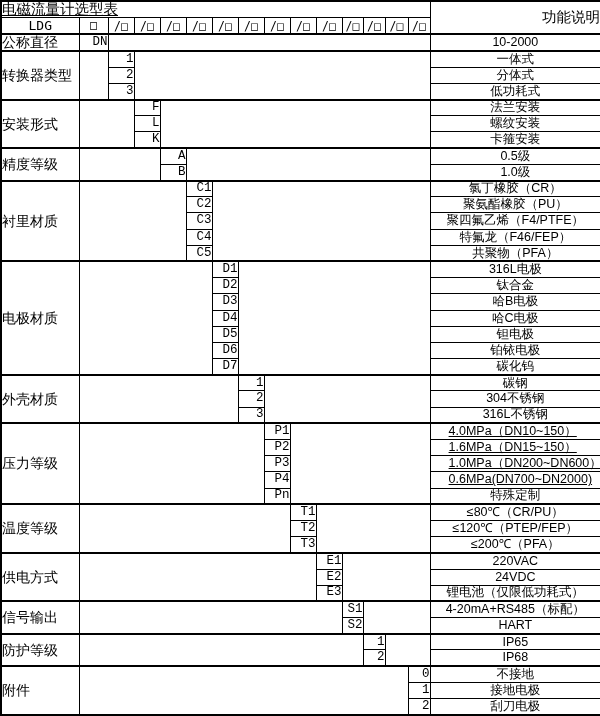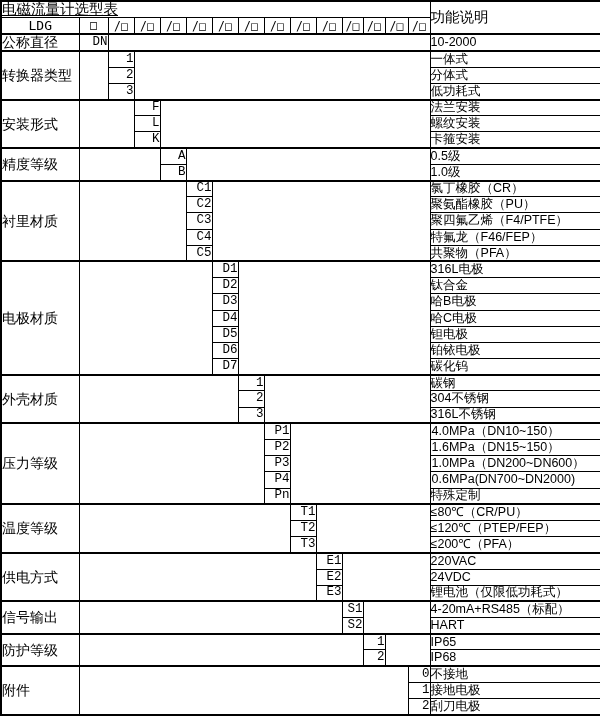--- a/index.html
+++ b/index.html
@@ -16,28 +16,28 @@
     border: 1px solid #000;
     padding: 0;
     overflow: hidden;
     white-space: nowrap;
     color: #000;
     height: 16px;
     line-height: 1.05;
     vertical-align: middle;
   }
   td.title   { font-size: 14.5px; text-decoration: underline; }
-  td.fhead   { text-align: left; font-size: 14.5px; margin-left: 24px; }
+  td.fhead   { text-align: right; font-size: 14.5px; margin-left: 24px; }
   td.ldg     { font-family: "DejaVu Sans Mono", monospace; font-size: 13px; padding-left: 11px; text-align: center; }
   td.box     { font-family: "DejaVu Sans Mono", monospace; font-size: 12px; text-align: center; }
   td.cbox    { font-family: "DejaVu Sans Mono", monospace; font-size: 11.5px; text-align: center; padding: 0 1px; }
   td.cat     { text-align: left; font-size: 14px; }
   td.code    { font-family: Liberation Mono, monospace; font-size: 12.5px; text-align: right; }
-  td.desc    { font-size: 12.5px; }
-  td.desc.left { text-align: left; padding-left: 1px; }
+  td.desc    { text-align: center; font-size: 12.5px; }
+  td.desc.left { text-align: left; padding-left: 18px; text-decoration: underline; }
   tr.sec td  { border-top: 2px solid #000; }
 </style>
 </head>
 <body>
 
 <table class="sel">
   <colgroup>
     <col style="width:78px">
       <col style="width:29px">
     <col style="width:26px">

